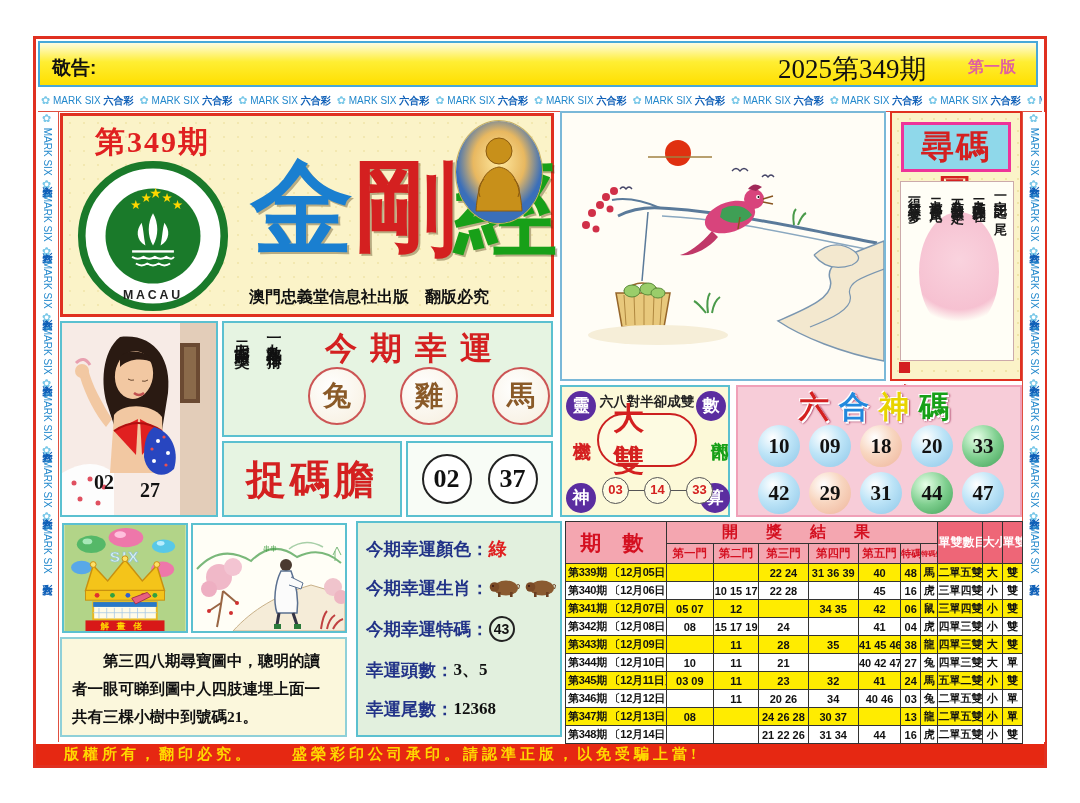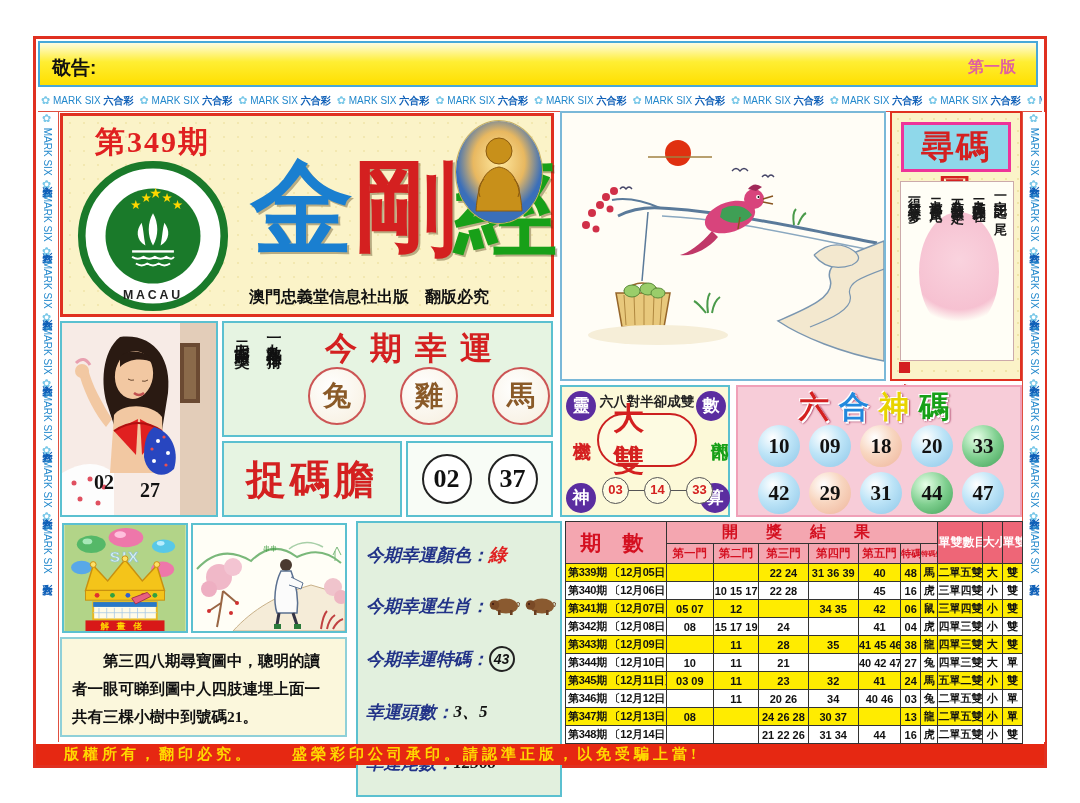--- a/index.html
+++ b/index.html
@@ -143,23 +143,23 @@
   
   .crown-panel{position:absolute;left:26px;top:484px;width:126px;height:110px;border:2px solid #5bc0d0;
         box-sizing:border-box;overflow:hidden;}
   .land-panel{position:absolute;left:155px;top:484px;width:156px;height:110px;border:2px solid #5bc0d0;
         box-sizing:border-box;overflow:hidden;background:#fffef6;}
   .story{position:absolute;left:24px;top:598px;width:287px;height:100px;box-sizing:border-box;
         background:#fbf7dc;border:2px solid #8fd0d8;padding:8px 10px;font-size:15.5px;line-height:1.8;
         color:#111;font-family:"Liberation Serif",serif;font-weight:bold;text-indent:2em;}
 
   
-  .luckyinfo{position:absolute;left:320px;top:482px;width:206px;height:276px;box-sizing:border-box;
+  .luckyinfo{position:absolute;left:320px;top:482px;width:206px;height:216px;box-sizing:border-box;
         background:#e2f0de;border:2px solid #5bc0d0;display:flex;flex-direction:column;
-        justify-content:space-around;padding:6px 8px;font-style:italic;}
+        justify-content:space-around;padding:6px 8px;}
   .li-row{display:flex;align-items:center;}
   .li-label{font-size:17.5px;font-weight:bold;color:#223388;font-family:"Liberation Serif",serif;white-space:nowrap;}
   .li-val-red{font-size:18px;font-weight:bold;color:#e02020;font-family:"Liberation Serif",serif;}
   .li-val-black{font-size:17px;font-weight:bold;color:#111;font-family:"Liberation Serif",serif;text-align:center;}
   .li-val-circled{width:26px;height:26px;border-radius:50%;border:2px solid #222;box-sizing:border-box;
         display:inline-flex;align-items:center;justify-content:center;font-size:14px;font-weight:bold;color:#111;}
   .pigwrap{display:flex;gap:4px;align-items:flex-end;}
 
   
   .rtable{position:absolute;left:529px;top:482px;width:458px;height:221px;border-collapse:collapse;
@@ -184,20 +184,21 @@
         box-sizing:border-box;letter-spacing:4px;font-family:"Liberation Serif",serif;}
 </style>
 </head>
 <body>
 
 <div class="page">
 <div class="frame">
 
   <div class="header">
     <span class="notice">敬告:</span>
+    <span class="issue-no">2025第349期</span>
     <span class="edition">第一版</span>
   </div>
 
   <div class="hstrip" id="hstrip"><span class="strip-unit"><span class="flower">✿</span> MARK SIX <b>六合彩</b></span><span class="strip-unit"><span class="flower">✿</span> MARK SIX <b>六合彩</b></span><span class="strip-unit"><span class="flower">✿</span> MARK SIX <b>六合彩</b></span><span class="strip-unit"><span class="flower">✿</span> MARK SIX <b>六合彩</b></span><span class="strip-unit"><span class="flower">✿</span> MARK SIX <b>六合彩</b></span><span class="strip-unit"><span class="flower">✿</span> MARK SIX <b>六合彩</b></span><span class="strip-unit"><span class="flower">✿</span> MARK SIX <b>六合彩</b></span><span class="strip-unit"><span class="flower">✿</span> MARK SIX <b>六合彩</b></span><span class="strip-unit"><span class="flower">✿</span> MARK SIX <b>六合彩</b></span><span class="strip-unit"><span class="flower">✿</span> MARK SIX <b>六合彩</b></span><span class="strip-unit"><span class="flower">✿</span> MARK SIX </span></div>
   <div class="vstrip left" id="vstripL"><span class="strip-unit"><span class="flower">✿</span> MARK SIX <b>六合彩</b></span><span class="strip-unit"><span class="flower">✿</span> MARK SIX <b>六合彩</b></span><span class="strip-unit"><span class="flower">✿</span> MARK SIX <b>六合彩</b></span><span class="strip-unit"><span class="flower">✿</span> MARK SIX <b>六合彩</b></span><span class="strip-unit"><span class="flower">✿</span> MARK SIX <b>六合彩</b></span><span class="strip-unit"><span class="flower">✿</span> MARK SIX <b>六合彩</b></span><span class="strip-unit"><span class="flower">✿</span> MARK SIX <b>六合彩</b></span></div>
   <div class="vstrip right" id="vstripR"><span class="strip-unit"><span class="flower">✿</span> MARK SIX <b>六合彩</b></span><span class="strip-unit"><span class="flower">✿</span> MARK SIX <b>六合彩</b></span><span class="strip-unit"><span class="flower">✿</span> MARK SIX <b>六合彩</b></span><span class="strip-unit"><span class="flower">✿</span> MARK SIX <b>六合彩</b></span><span class="strip-unit"><span class="flower">✿</span> MARK SIX <b>六合彩</b></span><span class="strip-unit"><span class="flower">✿</span> MARK SIX <b>六合彩</b></span><span class="strip-unit"><span class="flower">✿</span> MARK SIX <b>六合彩</b></span></div>
 
   <div class="masthead">
     <span class="mast-issue">第349期</span>
     <svg class="emblem" width="152" height="152" viewBox="0 0 160 160">

